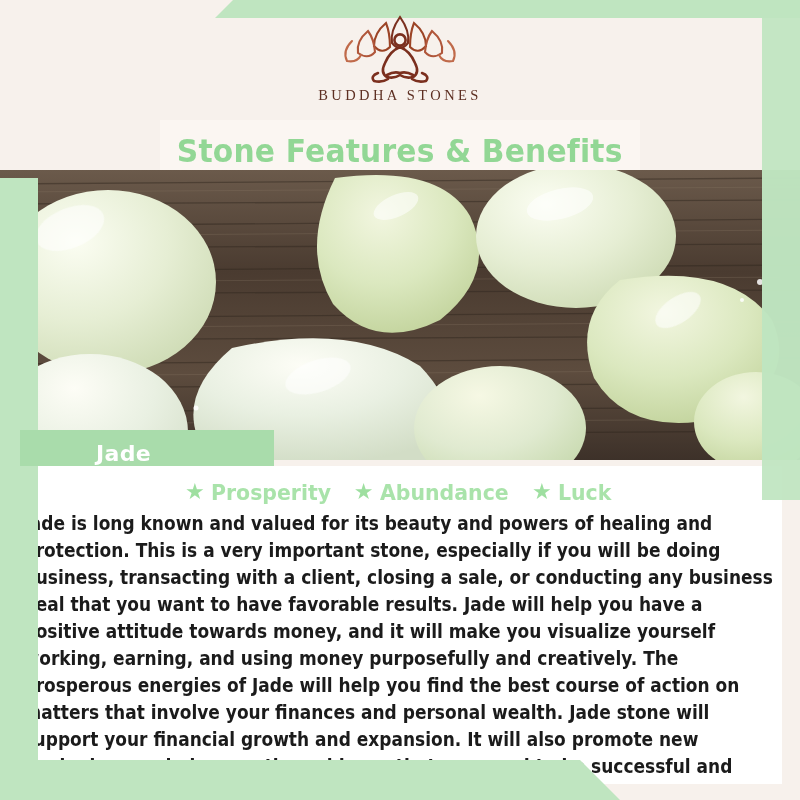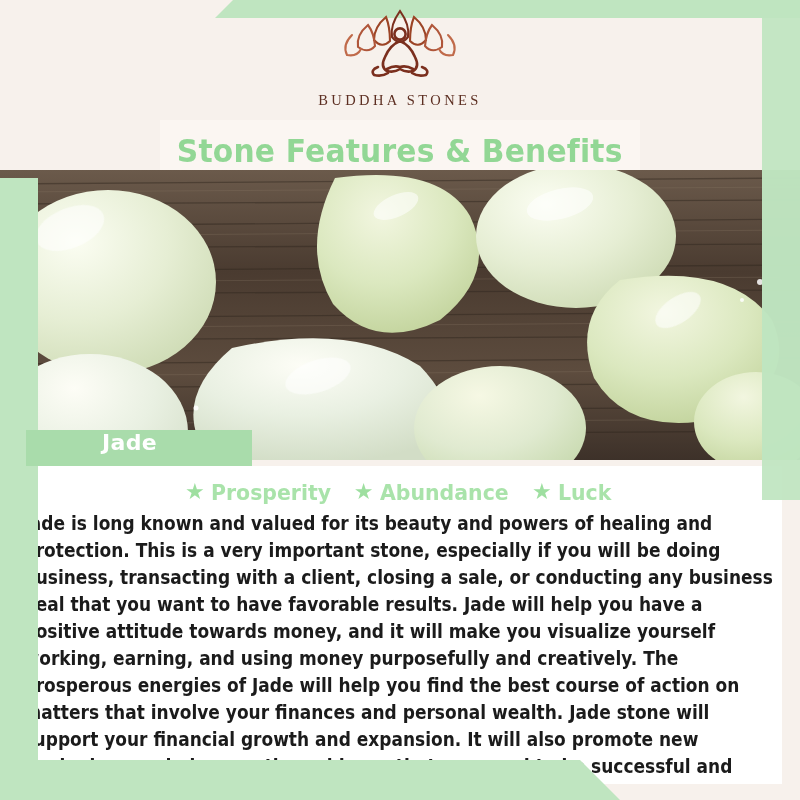--- a/index.html
+++ b/index.html
@@ -40,21 +40,21 @@
     position:absolute; bottom:0; left:0; width:620px; height:40px;
     background:#bfe5c0;
     clip-path:polygon(0 0, 580px 0, 620px 40px, 0 40px);
     z-index:6;
   }
 
   
   .logo-wrap {
     position:absolute; top:7px; left:0; width:800px; height:102px;
     display:flex; flex-direction:column; align-items:center;
-    justify-content:space-between; z-index:8;
+    justify-content:center; z-index:8;
   }
   .logo-mark { width:120px; height:72px; display:block; }
   .logo-word {
     margin-top:2px;
     font-family:"Liberation Serif", serif;
     font-size:14.5px; letter-spacing:3.4px; color:#5d2f22; font-weight:400;
   }
 
   
   .title-banner {
@@ -71,23 +71,23 @@
 
   
   .photo {
     position:absolute; top:170px; left:0; width:800px; height:290px;
     overflow:hidden; z-index:2; background:#5a4a3d;
   }
   .photo svg { width:100%; height:100%; display:block; }
 
   
   .jade-label {
-    position:absolute; top:430px; left:26px; width:226px; height:36px;
+    position:absolute; top:430px; left:20px; width:254px; height:36px;
     background:#a9dcab; z-index:8;
-    display:flex; align-items:flex-start;
+    display:flex; align-items:flex-end;
   }
   .jade-text {
     margin-left:76px;
     color:#ffffff; font-size:22px; font-weight:700;
     font-family:"DejaVu Sans", sans-serif; letter-spacing:.3px;
   }
 
   
   .content {
     position:absolute; top:466px; left:18px; width:764px; height:318px;

